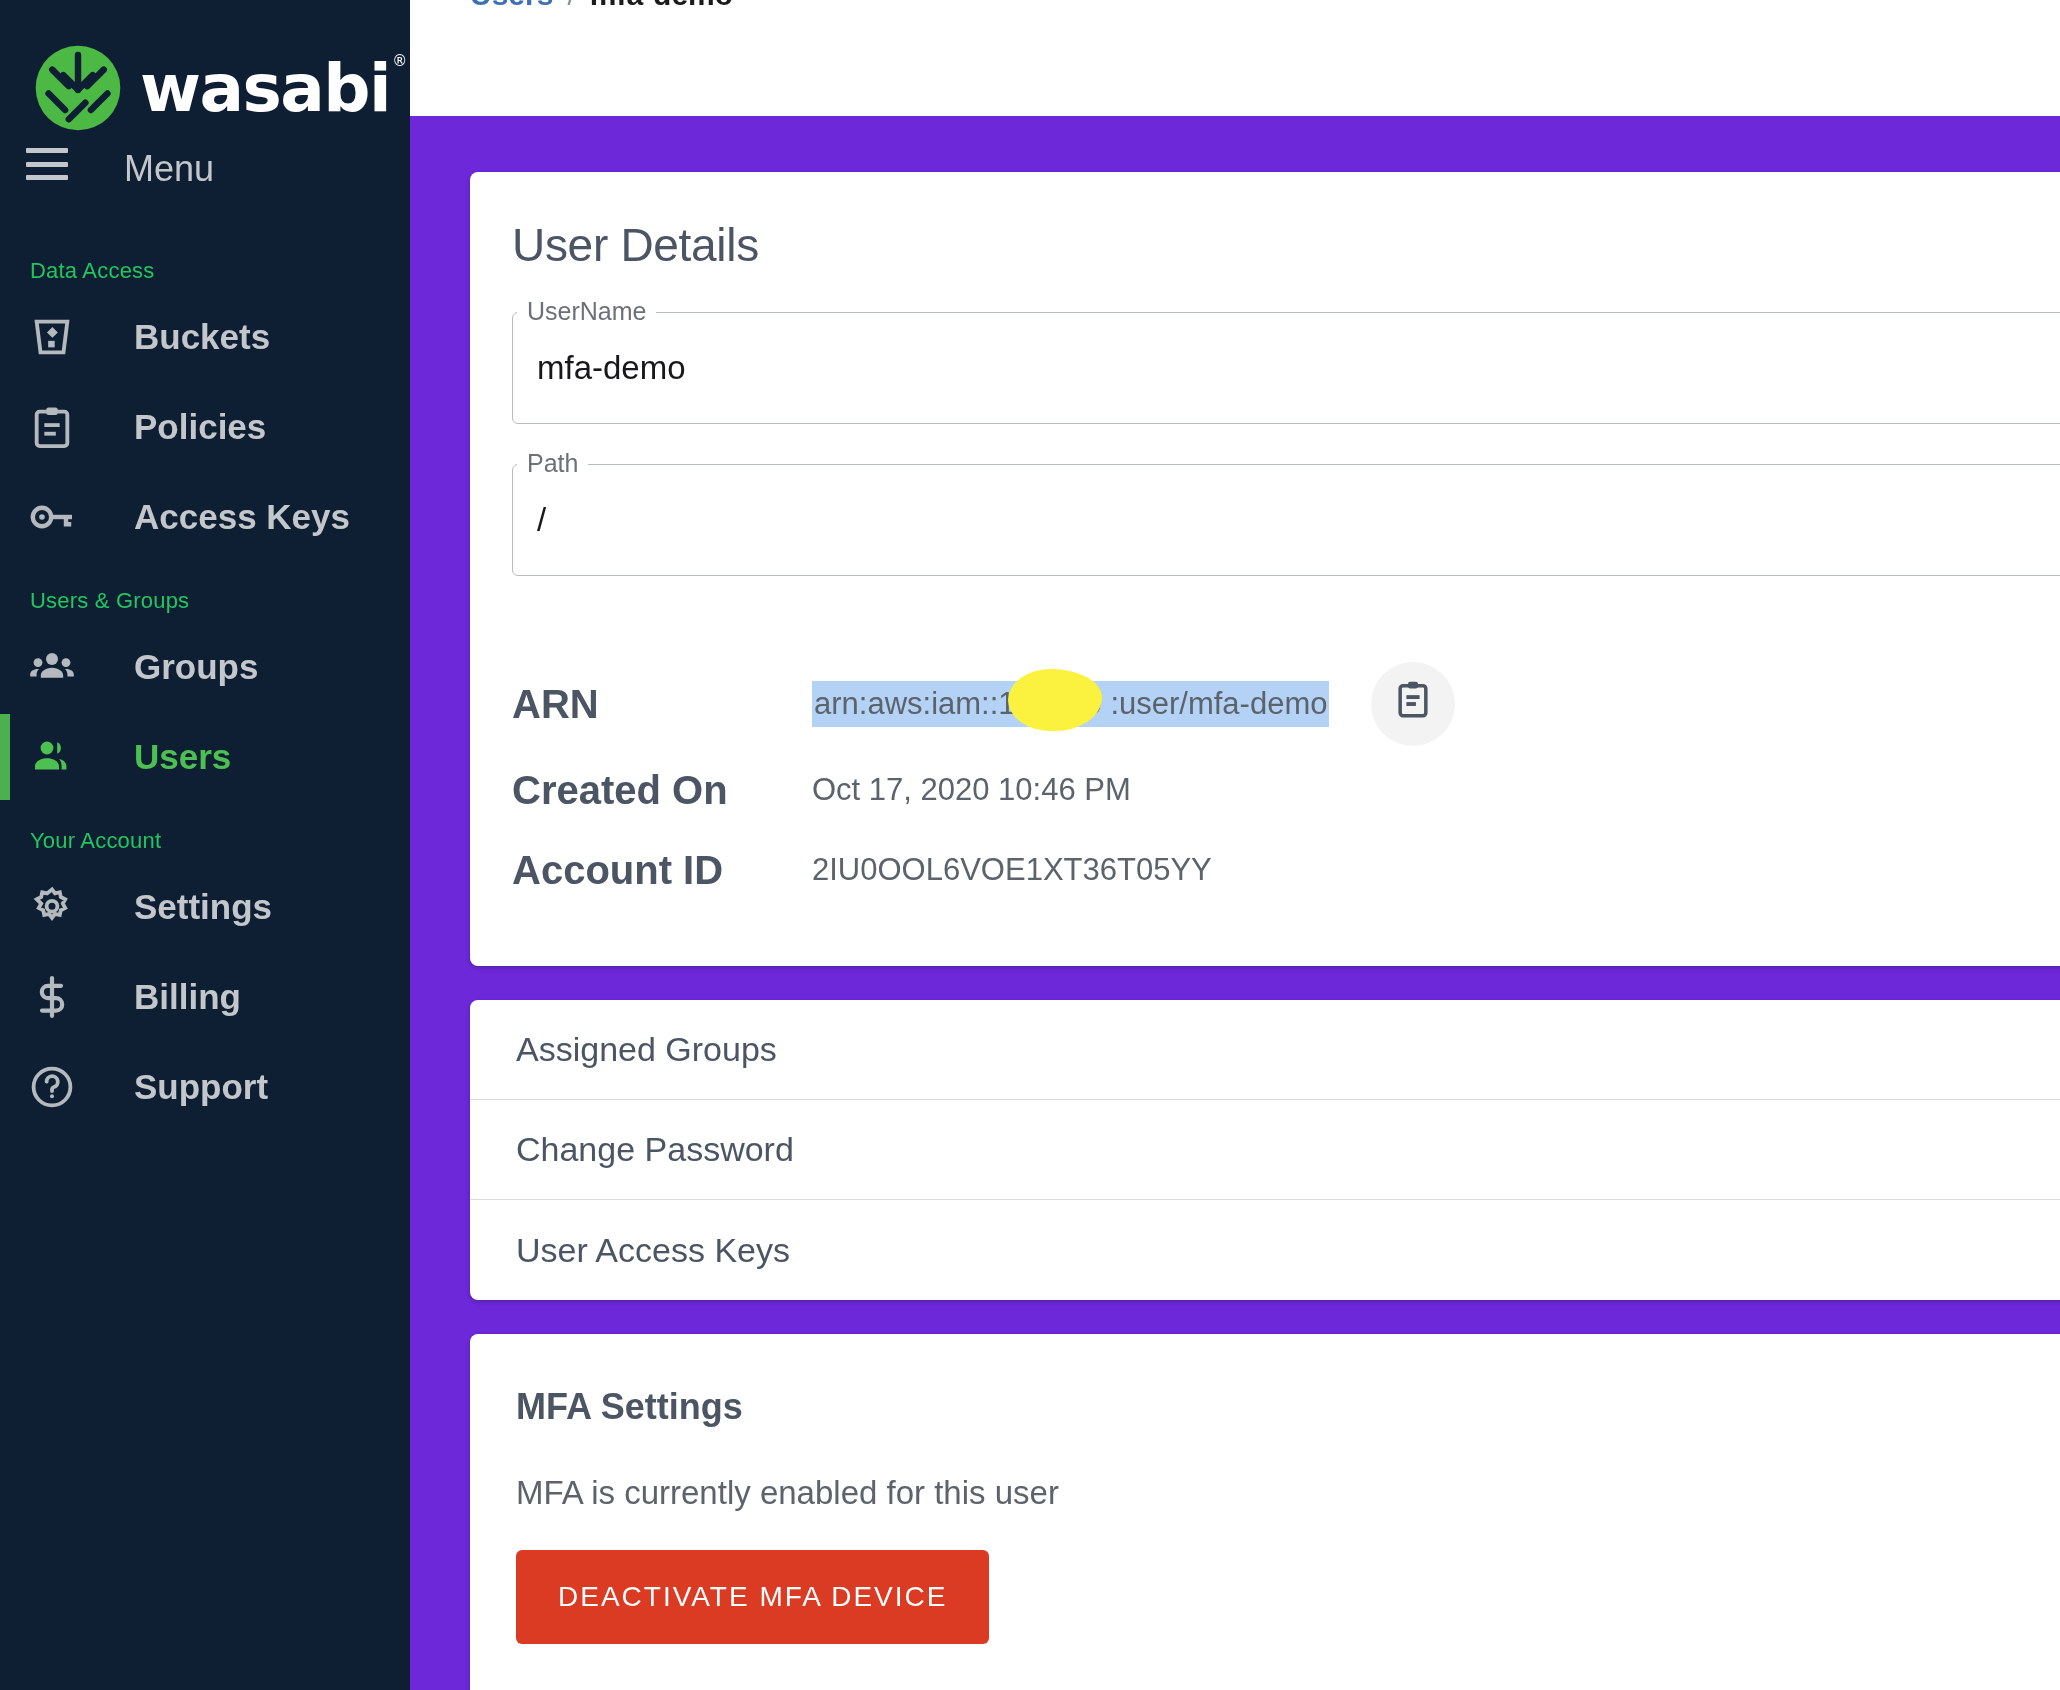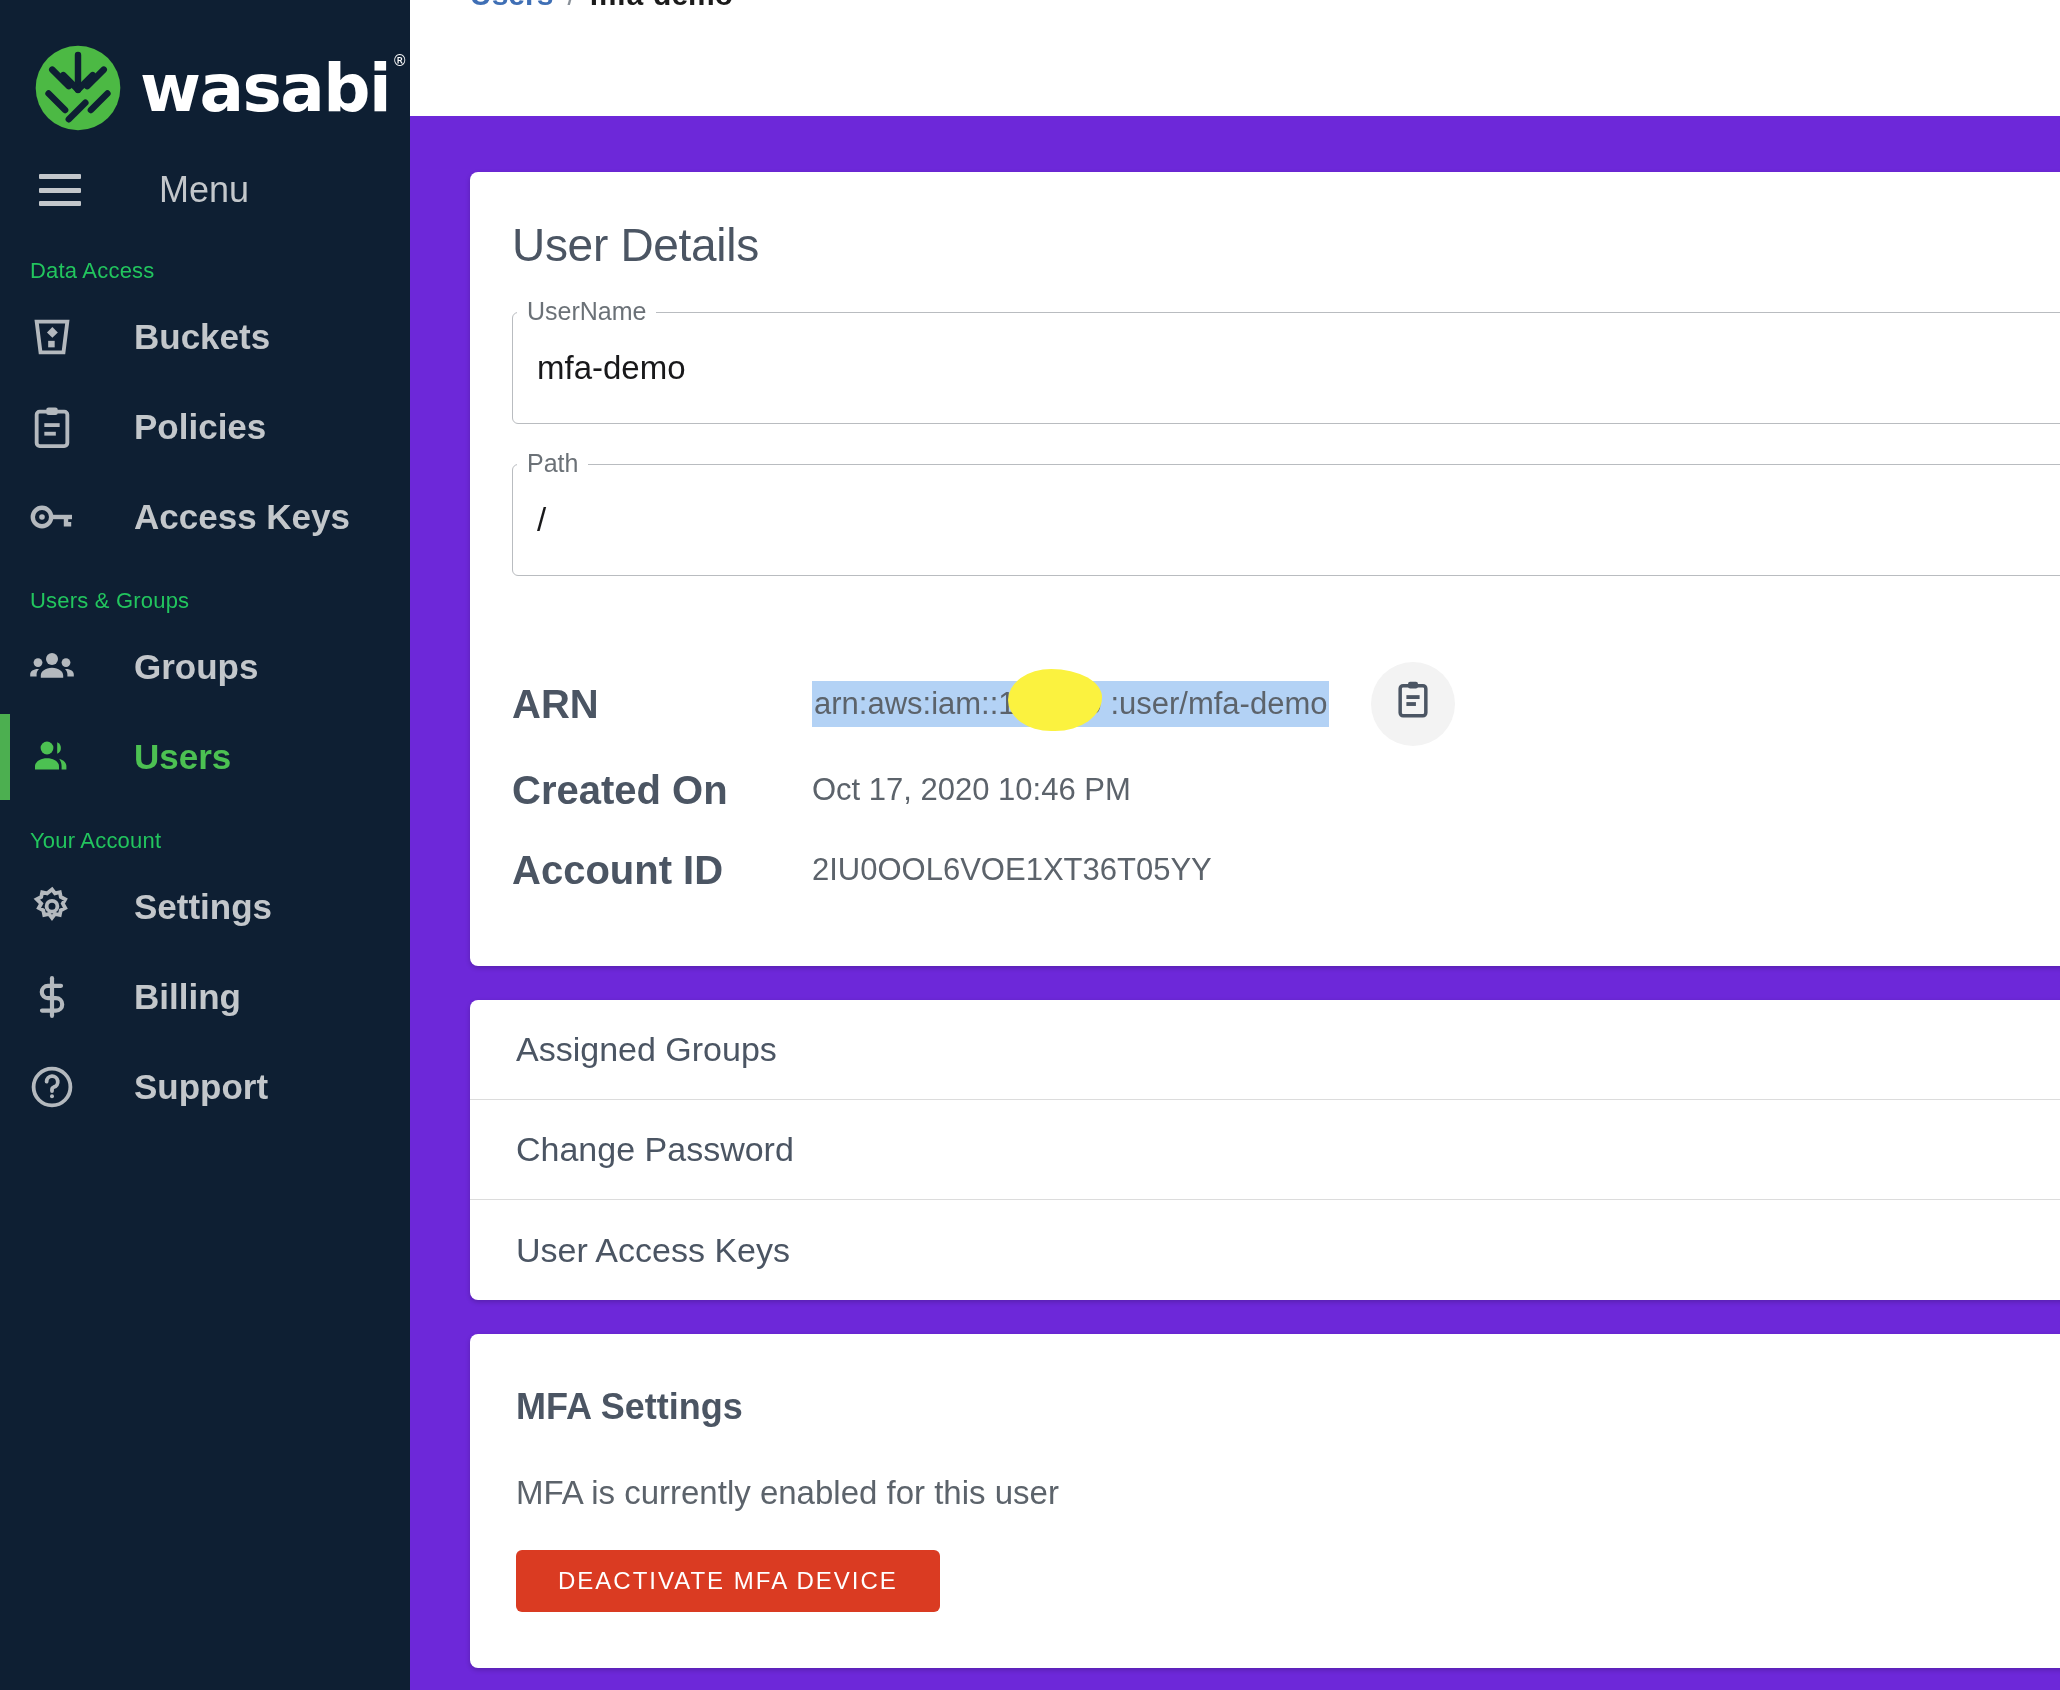--- a/index.html
+++ b/index.html
@@ -35,24 +35,23 @@
     margin-left: 16px;
     position: relative;
     font-family: "DejaVu Sans", sans-serif;
   }
   .logo-word .reg {
     font-size: 15px; vertical-align: super; font-weight: 400;
     position: relative; top: -22px; left: 2px;
   }
 
   .menu-row {
-    display: flex; align-items: center;
+    display: flex; 
     height: 84px;
-    padding-left: 39px;
-    gap: 22px;
+    padding-left: 26px;
   }
   .hamburger { width: 42px; height: 32px; display: flex; flex-direction: column; justify-content: space-between; }
   .hamburger span { display: block; height: 5px; background: #c3c7cb; border-radius: 1px; }
   .menu-label {
     color: #c3c7cb; font-size: 36px; margin-left: 56px; font-weight: 400;
   }
 
   .nav-group-label {
     color: #22c55e;
     font-size: 22px;
@@ -209,23 +208,23 @@
   
   .mfa-body { padding: 52px 46px 56px 46px; }
   .mfa-title { font-size: 36px; font-weight: 700; color: #4b5563; }
   .mfa-status { font-size: 33px; color: #5c636b; margin-top: 46px; }
   .mfa-btn {
     margin-top: 38px;
     background: #da3b22;
     color: #ffffff;
     border: none;
     border-radius: 6px;
-    height: 62px;
+    height: 94px;
     padding: 0 42px;
-    font-size: 24px;
+    font-size: 28px;
     letter-spacing: 2px;
     font-family: "Liberation Sans", sans-serif;
     cursor: pointer;
   }
 </style>
 </head>
 <body>
 
 <div id="app">
 

